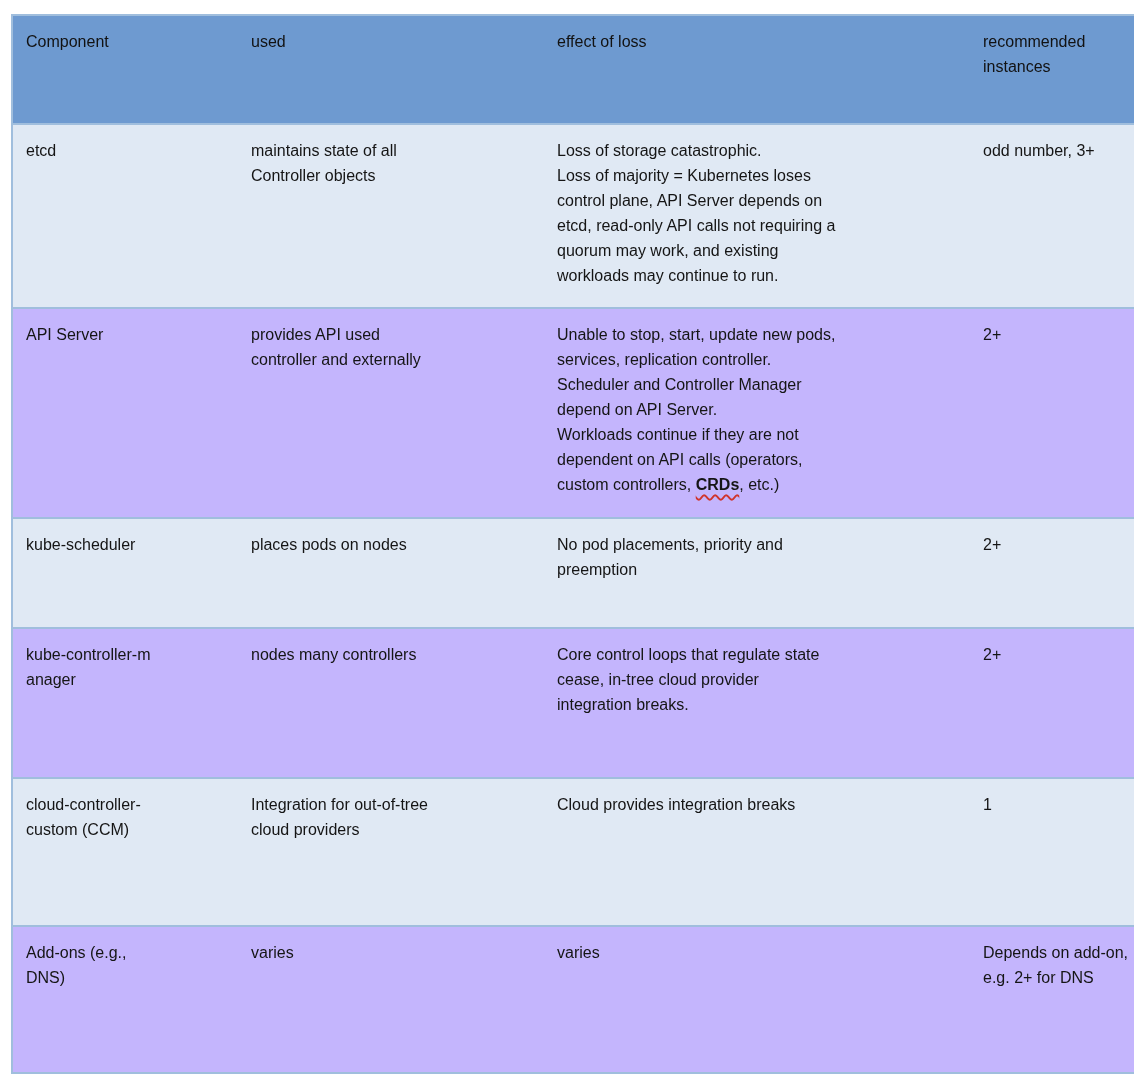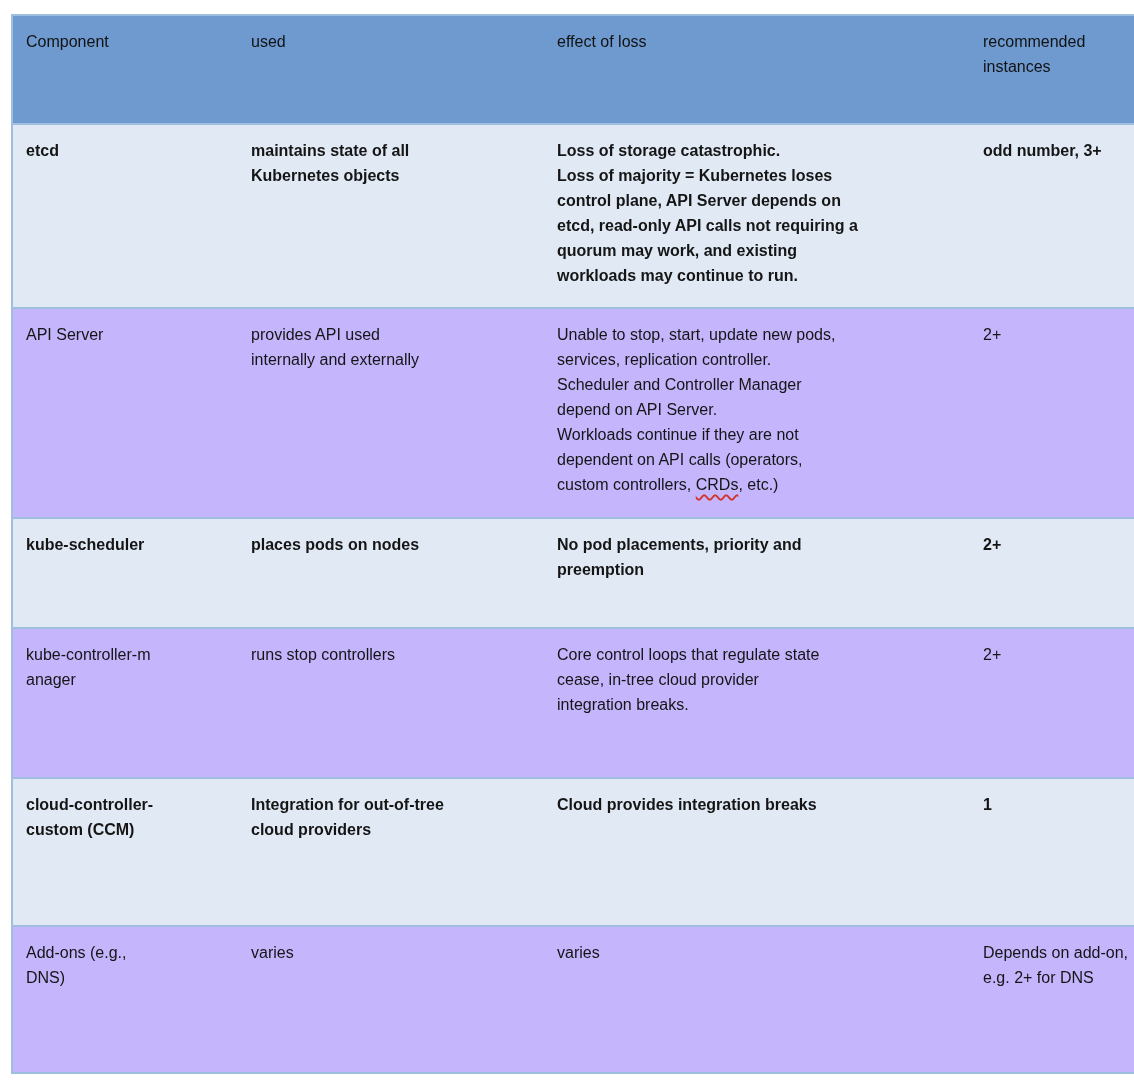--- a/index.html
+++ b/index.html
@@ -32,66 +32,67 @@
     font-size: 16px;
     line-height: 25px;
     font-weight: 400;
     white-space: pre-line;
     overflow: hidden;
   }
   .doc-table thead th {
     background: #6e9ad0;
     color: #121212;
   }
-  .doc-table tr.row-alt td { background: #e0e9f4; font-weight: bold; }
+  .doc-table tr.row-alt td { background: #e0e9f4; }
   .doc-table tr.row-plain td { background: #c4b5fd; }
   .col-component { width: 199px; margin-top: 46px; }
   .col-role      { width: 280px; }
   .col-effect    { width: 400px; }
   .col-instances { width: 231px; }
   .misspelled {
     text-decoration-line: underline;
     text-decoration-style: wavy;
     text-decoration-color: #d0342c;
     text-decoration-thickness: 1.5px;
     text-underline-offset: 4px;
+    font-weight: bold;
   }
 </style>
 </head>
 <body>
 
 <table class="doc-table">
   <thead>
     <tr style="height:109px">
       <th class="col-component">Component</th>
       <th class="col-role">used</th>
       <th class="col-effect">effect of loss</th>
       <th class="col-instances">recommended
 instances</th>
     </tr>
   </thead>
   <tbody>
 
     <tr class="row-alt" style="height:184px">
       <td>etcd</td>
       <td>maintains state of all
-Kubernetes objects</td>
+Controller objects</td>
       <td>Loss of storage catastrophic.
 Loss of majority = Kubernetes loses
 control plane, API Server depends on
 etcd, read-only API calls not requiring a
 quorum may work, and existing
 workloads may continue to run.</td>
       <td>odd number, 3+</td>
     </tr>
 
     <tr class="row-plain" style="height:210px">
       <td>API Server</td>
       <td>provides API used
-internally and externally</td>
+controller and externally</td>
       <td><span>Unable to stop, start, update new pods,
 services, replication controller.
 Scheduler and Controller Manager
 depend on API Server.
 Workloads continue if they are not
 dependent on API calls (operators,
 custom controllers, </span><span class="misspelled">CRDs</span><span>, etc.)</span></td>
       <td>2+</td>
     </tr>
 
@@ -99,21 +100,21 @@
       <td>kube-scheduler</td>
       <td>places pods on nodes</td>
       <td>No pod placements, priority and
 preemption</td>
       <td>2+</td>
     </tr>
 
     <tr class="row-plain" style="height:150px">
       <td>kube-controller-m
 anager</td>
-      <td>runs stop controllers</td>
+      <td>nodes many controllers</td>
       <td>Core control loops that regulate state
 cease, in-tree cloud provider
 integration breaks.</td>
       <td>2+</td>
     </tr>
 
     <tr class="row-alt" style="height:148px">
       <td>cloud-controller-
 custom (CCM)</td>
       <td>Integration for out-of-tree

